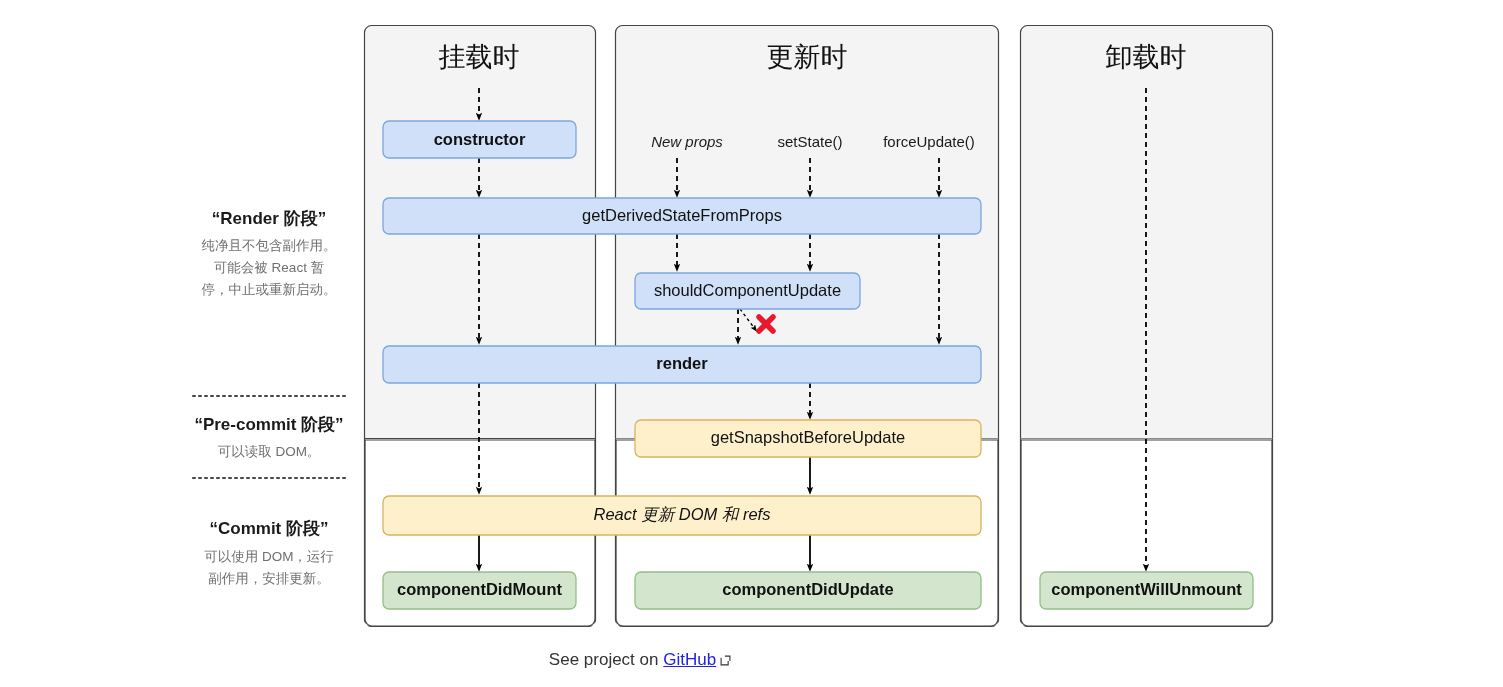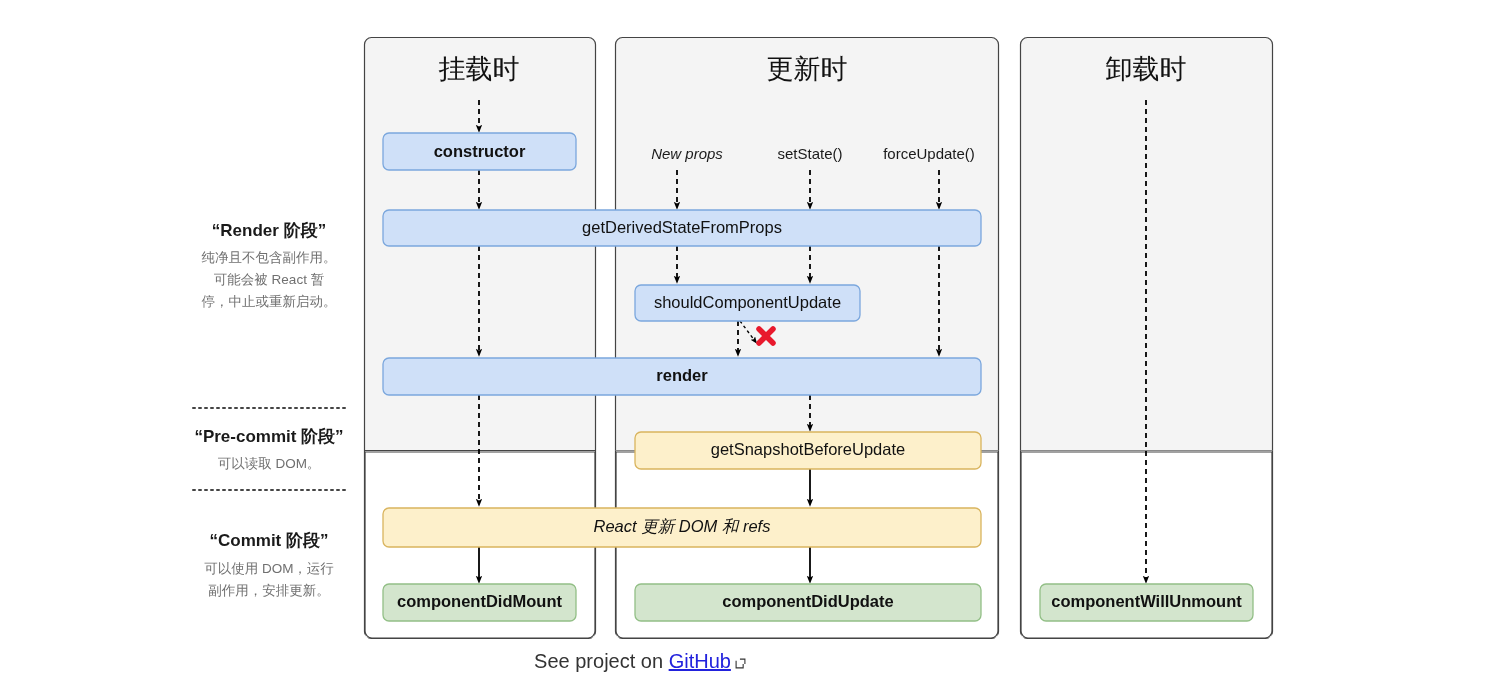--- a/index.html
+++ b/index.html
@@ -12,21 +12,21 @@
     width: 1503px;
     height: 687px;
     font-family: "Liberation Sans", "DejaVu Sans", sans-serif;
     color: #000000;
     overflow: hidden;
     position: relative;
   }
   #diagram-root {
     position: absolute;
     left: 0;
-    top: 12px;
+    top: 0;
     width: 1503px;
     height: 503px;
   }
   svg.diagram {
     display: block;
     width: 1503px;
     height: 687px;
   }
   
   .panel-frame {
@@ -105,21 +105,21 @@
     stroke-width: 5.5;
     stroke-linecap: round;
   }
   
   .footer {
     position: absolute;
     left: 0;
     top: 650px;
     width: 1280px;
     text-align: center;
-    font-size: 20px;
+    font-size: 17px;
     color: #333333;
     font-family: "Liberation Sans", "DejaVu Sans", sans-serif;
   }
   .footer .link {
     color: #2222dd;
     text-decoration: underline;
     cursor: pointer;
   }
   .footer .ext-icon {
     display: inline-block;

